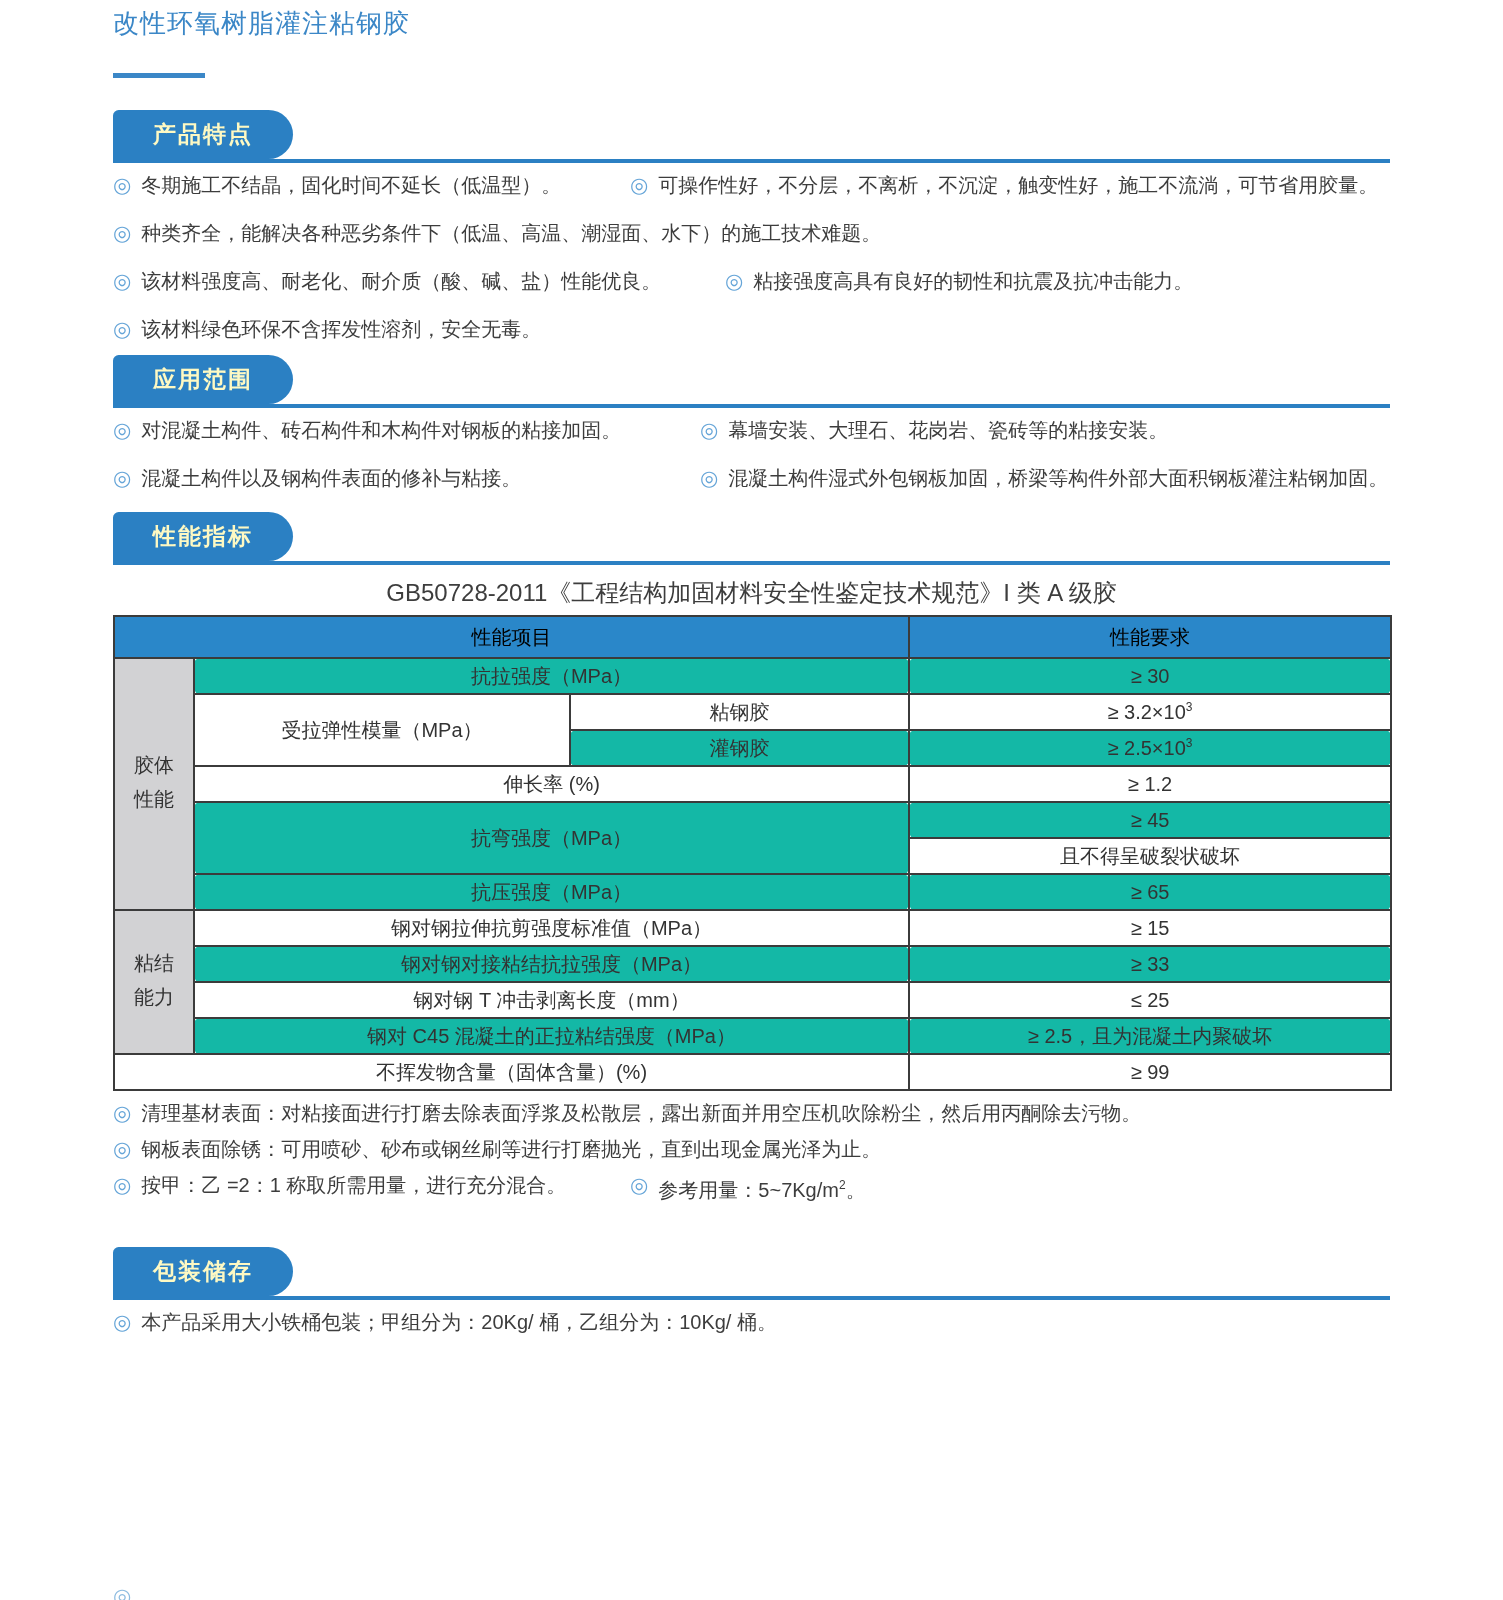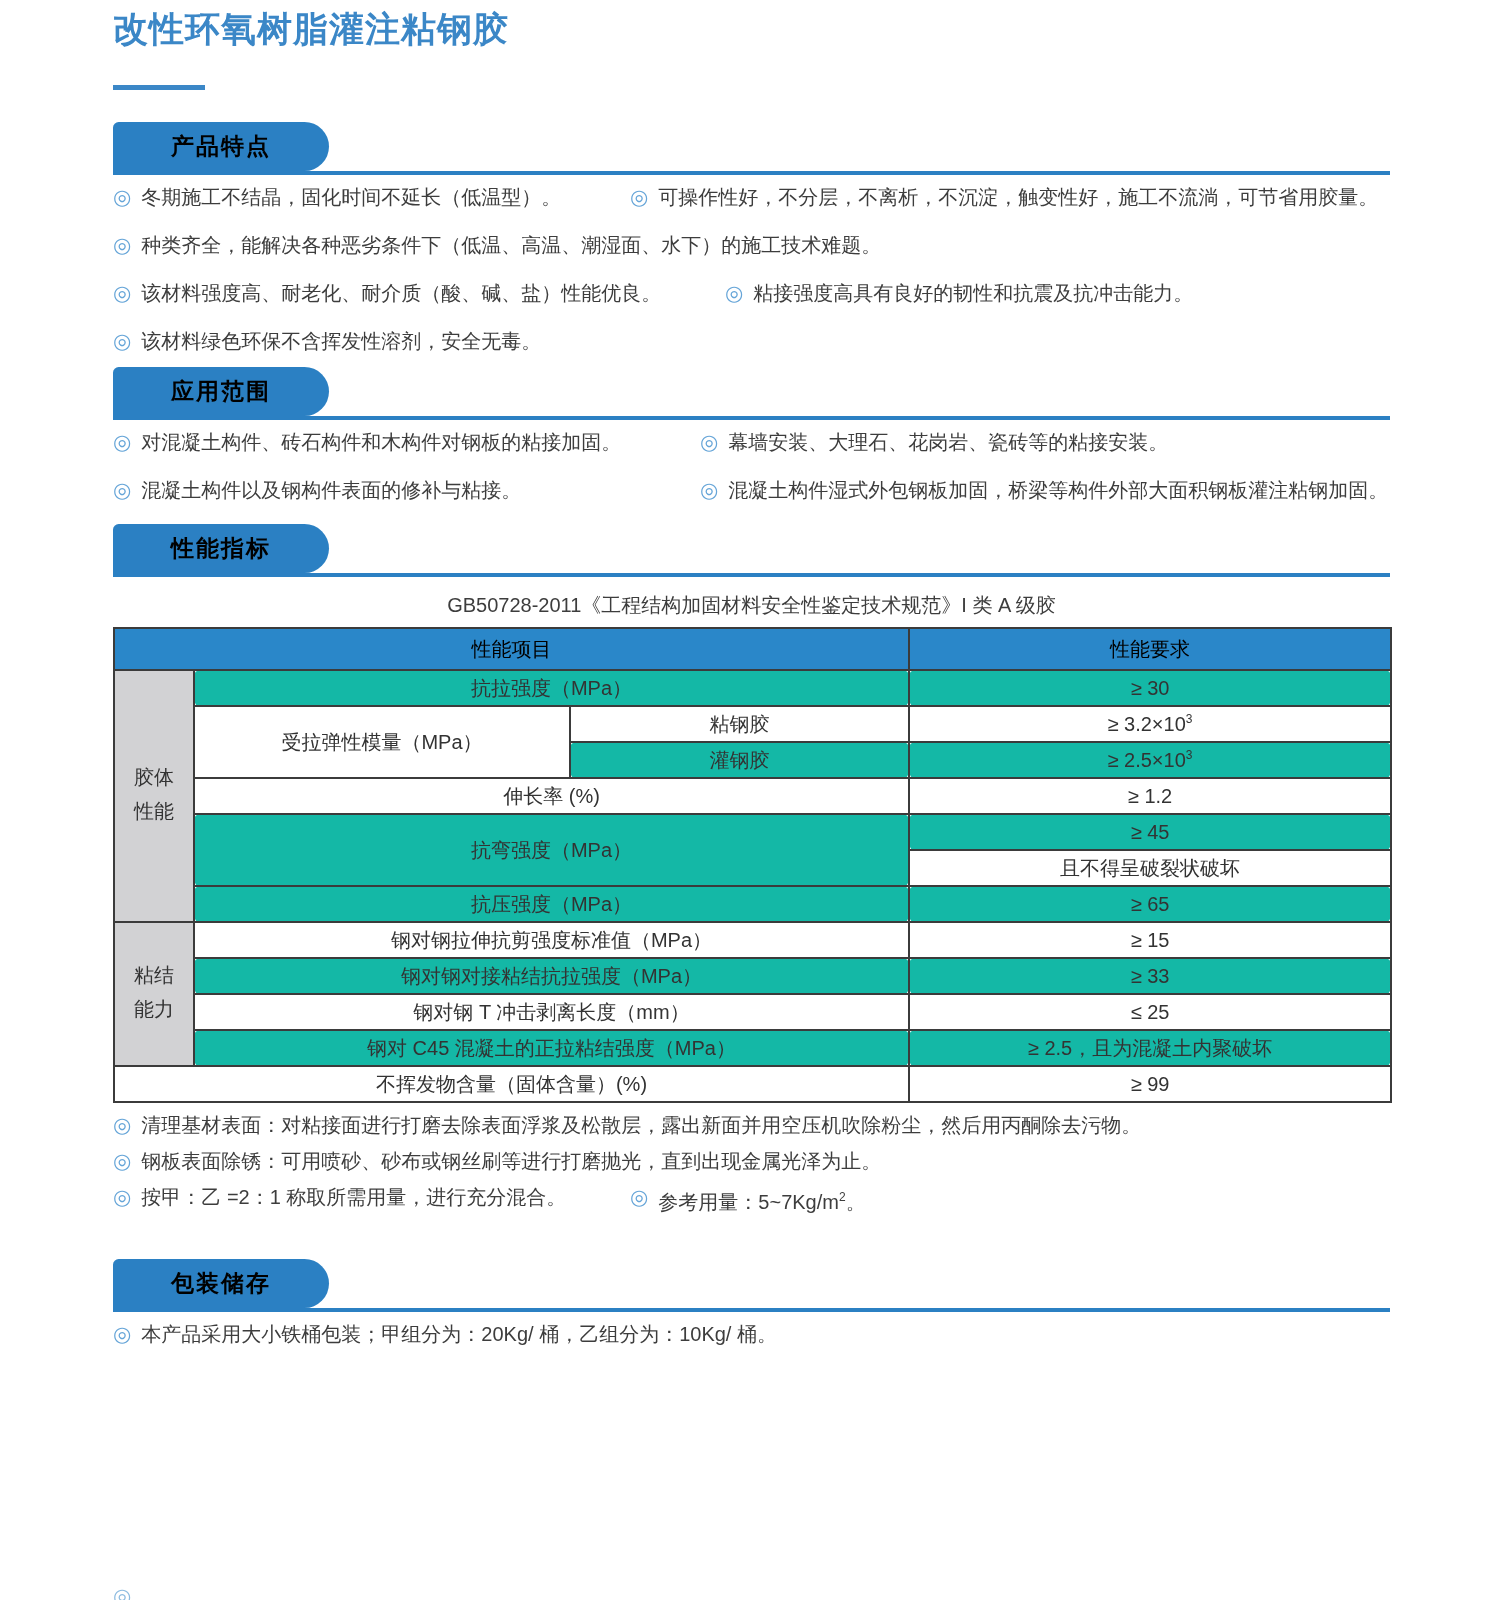--- a/index.html
+++ b/index.html
@@ -4,50 +4,50 @@
 <style>
   html,body{margin:0;padding:0;}
   body{
     width:1503px;height:1600px;overflow:hidden;background:#ffffff;
     font-family:"Liberation Sans","DejaVu Sans",sans-serif;
     color:#3d3d3d;position:relative;
   }
   .content{width:1277px;margin-left:113px;}
 
   
-  .page-title{padding-top:6px;font-size:35px;font-weight:bold;color:#3b87c7;letter-spacing:1px;}
+  .page-title{padding-top:6px;font-size:26px;font-weight:normal;color:#3b87c7;letter-spacing:1px;}
   .title-dash{margin-top:32px;width:92px;height:5px;background:#3b87c7;}
 
   
   .intro{margin-top:44px;}
   .intro p{margin:0 0 10px 36px;font-size:20px;line-height:34px;color:#3d3d3d;}
 
   
   .sec-head{border-bottom:4px solid #2b80c3;}
   .sec-tab{
-    display:inline-block;background:#2b80c3;color:#000000;
+    display:inline-block;background:#2b80c3;color:#fef9c3;
     font-size:23px;font-weight:bold;letter-spacing:2px;
-    padding:9px 58px;border-radius:6px 26px 26px 0;
+    padding:9px 40px;border-radius:6px 26px 26px 0;
   }
 
   
   .b-list{margin-top:8px;}
   .b-row{display:flex;align-items:flex-start;}
   .b-item{display:flex;align-items:flex-start;white-space:nowrap;font-size:20px;line-height:28px;color:#3d3d3d;}
   .bullet{color:#66a5d8;font-size:21px;line-height:28px;margin-right:10px;flex:0 0 auto;}
   .feat .b-row{margin-bottom:20px;}
   .appl .b-row{margin-bottom:20px;}
   .cons .b-row{margin-bottom:8px;}
   .pack .b-row{margin-bottom:15px;}
   .w517{width:517px;flex:0 0 517px;}
   .w612{width:612px;flex:0 0 612px;}
   .w587{width:587px;flex:0 0 587px;}
 
   
-  .tbl-caption{margin-top:14px;text-align:center;font-size:20px;line-height:28px;color:#3d3d3d;}
+  .tbl-caption{margin-top:14px;text-align:center;font-size:24px;line-height:28px;color:#3d3d3d;}
   table.perf{margin-top:8px;width:100%;border-collapse:collapse;table-layout:fixed;}
   table.perf th,table.perf td{
     border:2px solid #3b3b3b;text-align:center;vertical-align:middle;
     font-size:20px;color:#333333;padding:3px 6px;height:28px;
   }
   table.perf th{background:#2a87c9;color:#000000;font-weight:normal;height:34px;}
   td.gray{background:#14b8a6;border-radius:6px;}
   td.grp{background:#d2d2d4;font-family:Liberation Mono, monospace;}
   .grp-inner{display:inline-block;width:2.15em;line-height:1.7;}
   sup{font-size:12px;}

